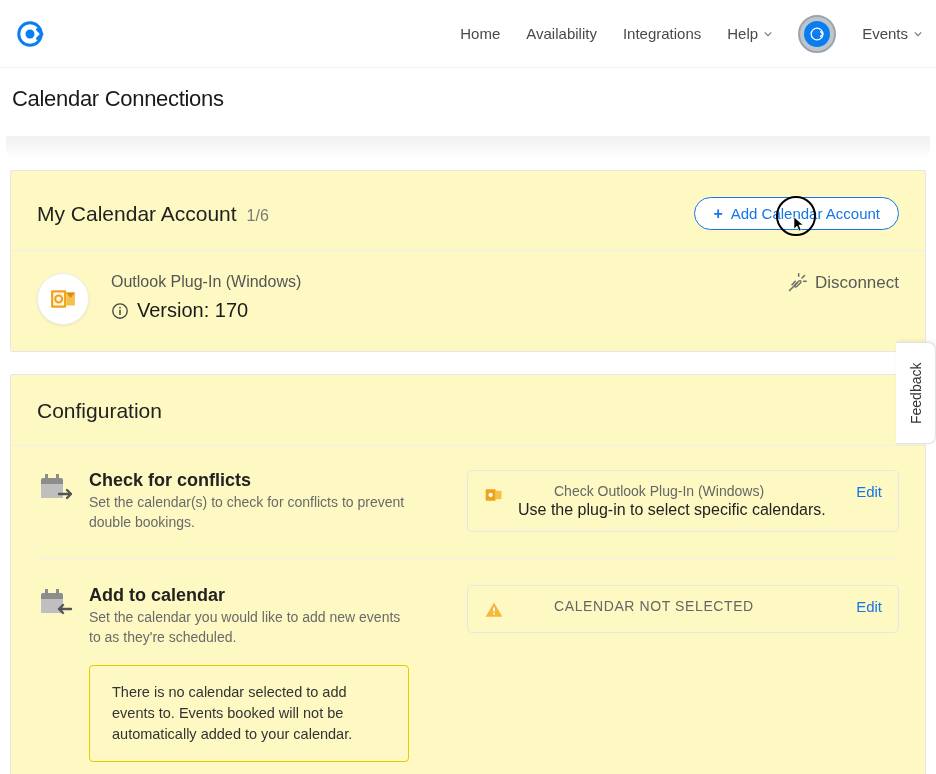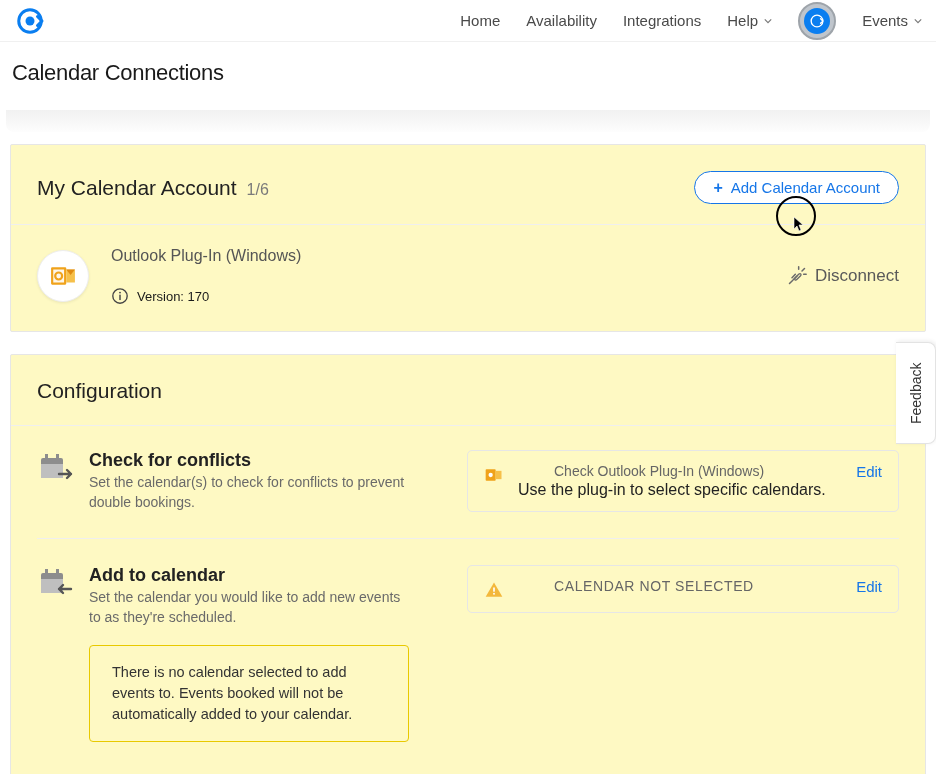--- a/index.html
+++ b/index.html
@@ -9,21 +9,21 @@
     width: 936px;
     height: 774px;
     overflow: hidden;
     position: relative;
     color: #333;
   }
   
   .topnav {
     display: flex;
     align-items: center;
-    height: 42px;
+    height: 68px;
     padding: 0 14px;
     border-bottom: 1px solid #f0f0f0;
   }
   .logo {
     width: 32px; height: 32px; display:flex;align-items:center;justify-content:center;
   }
   .nav-links { margin-left: auto; display:flex; align-items:center; gap: 26px; }
   .nav-link { color:#4a4a4a; font-size:15px; cursor:pointer; }
   .nav-help, .nav-account { display:flex; align-items:center; gap:6px; }
   .caret-down { width:8px;height:8px; }
@@ -69,31 +69,31 @@
     padding: 7px 18px;
     font-size: 15px;
     display:flex; align-items:center; gap:8px;
     cursor:pointer;
   }
   .plus { font-size: 16px; font-weight:600; line-height:1; }
 
   .card-body {
     border-top: 1px solid #efefef;
     padding: 22px 26px 26px 26px;
-    display:flex; align-items:center; gap:22px;
+    display:flex; align-items:flex-start; gap:22px;
   }
   .app-icon-circle {
     width:52px;height:52px;border-radius:50%;background:#fff;border:1px solid #eee;
     box-shadow: 0 1px 3px rgba(0,0,0,0.08);
     display:flex;align-items:center;justify-content:center;
   }
   .outlook-square{width:26px;height:26px;}
   .conn-info { flex:1; }
   .conn-name { font-size:16px; color:#555; }
-  .conn-version { display:flex; align-items:center; gap:8px; margin-top:22px; font-size:13px; color:#1a1a1a; }
+  .conn-version { display:flex; align-items:center; gap:8px; margin-top:8px; font-size:20px; color:#1a1a1a; }
   .info-icon { width:18px;height:18px; }
   .disconnect { display:flex;align-items:center;gap:8px;color:#5a5a5a;font-size:17px;cursor:pointer; }
   .unplug { width:20px;height:20px; }
 
   
   .config-header { padding: 24px 26px 22px 26px; border-bottom: 1px solid #efefef;}
   .config-title { font-size: 21px; color:#222; font-weight: 400; }
 
   .config-body { padding: 24px 26px 10px 26px; }
   .config-row { display:flex; gap:30px; padding-bottom:26px; margin-bottom:26px; border-bottom:1px solid #efefef; align-items:flex-start; }

